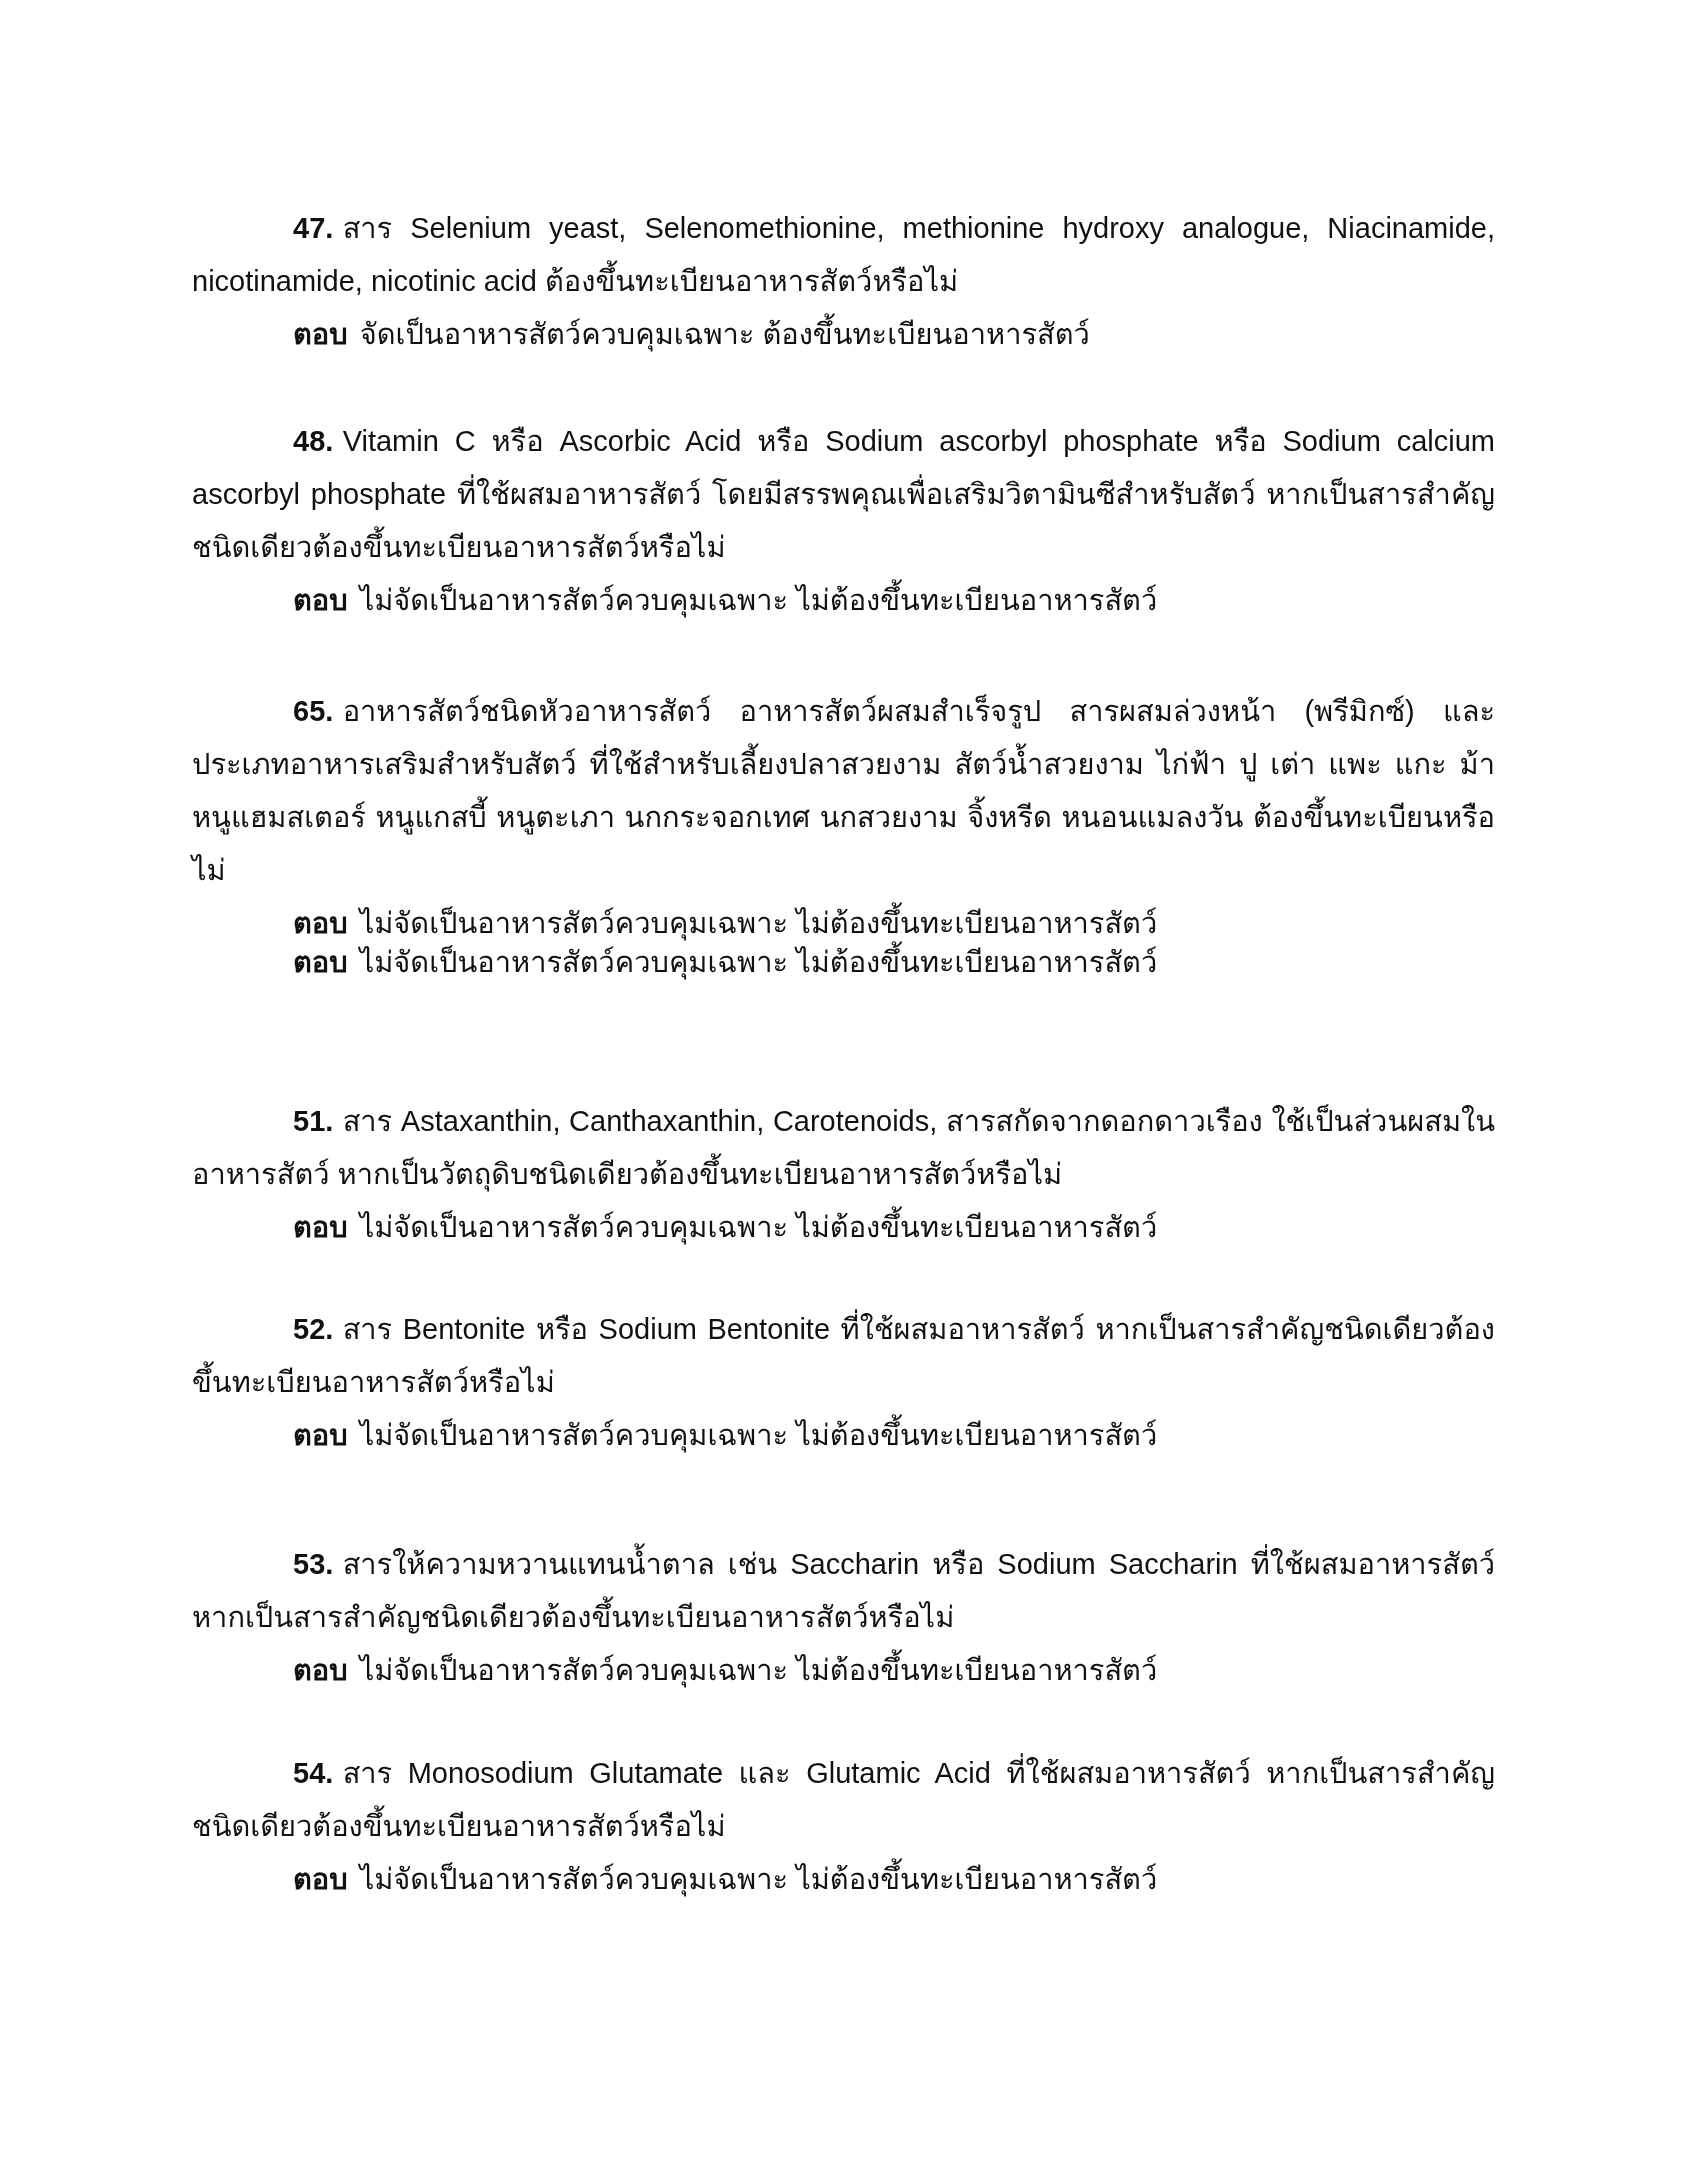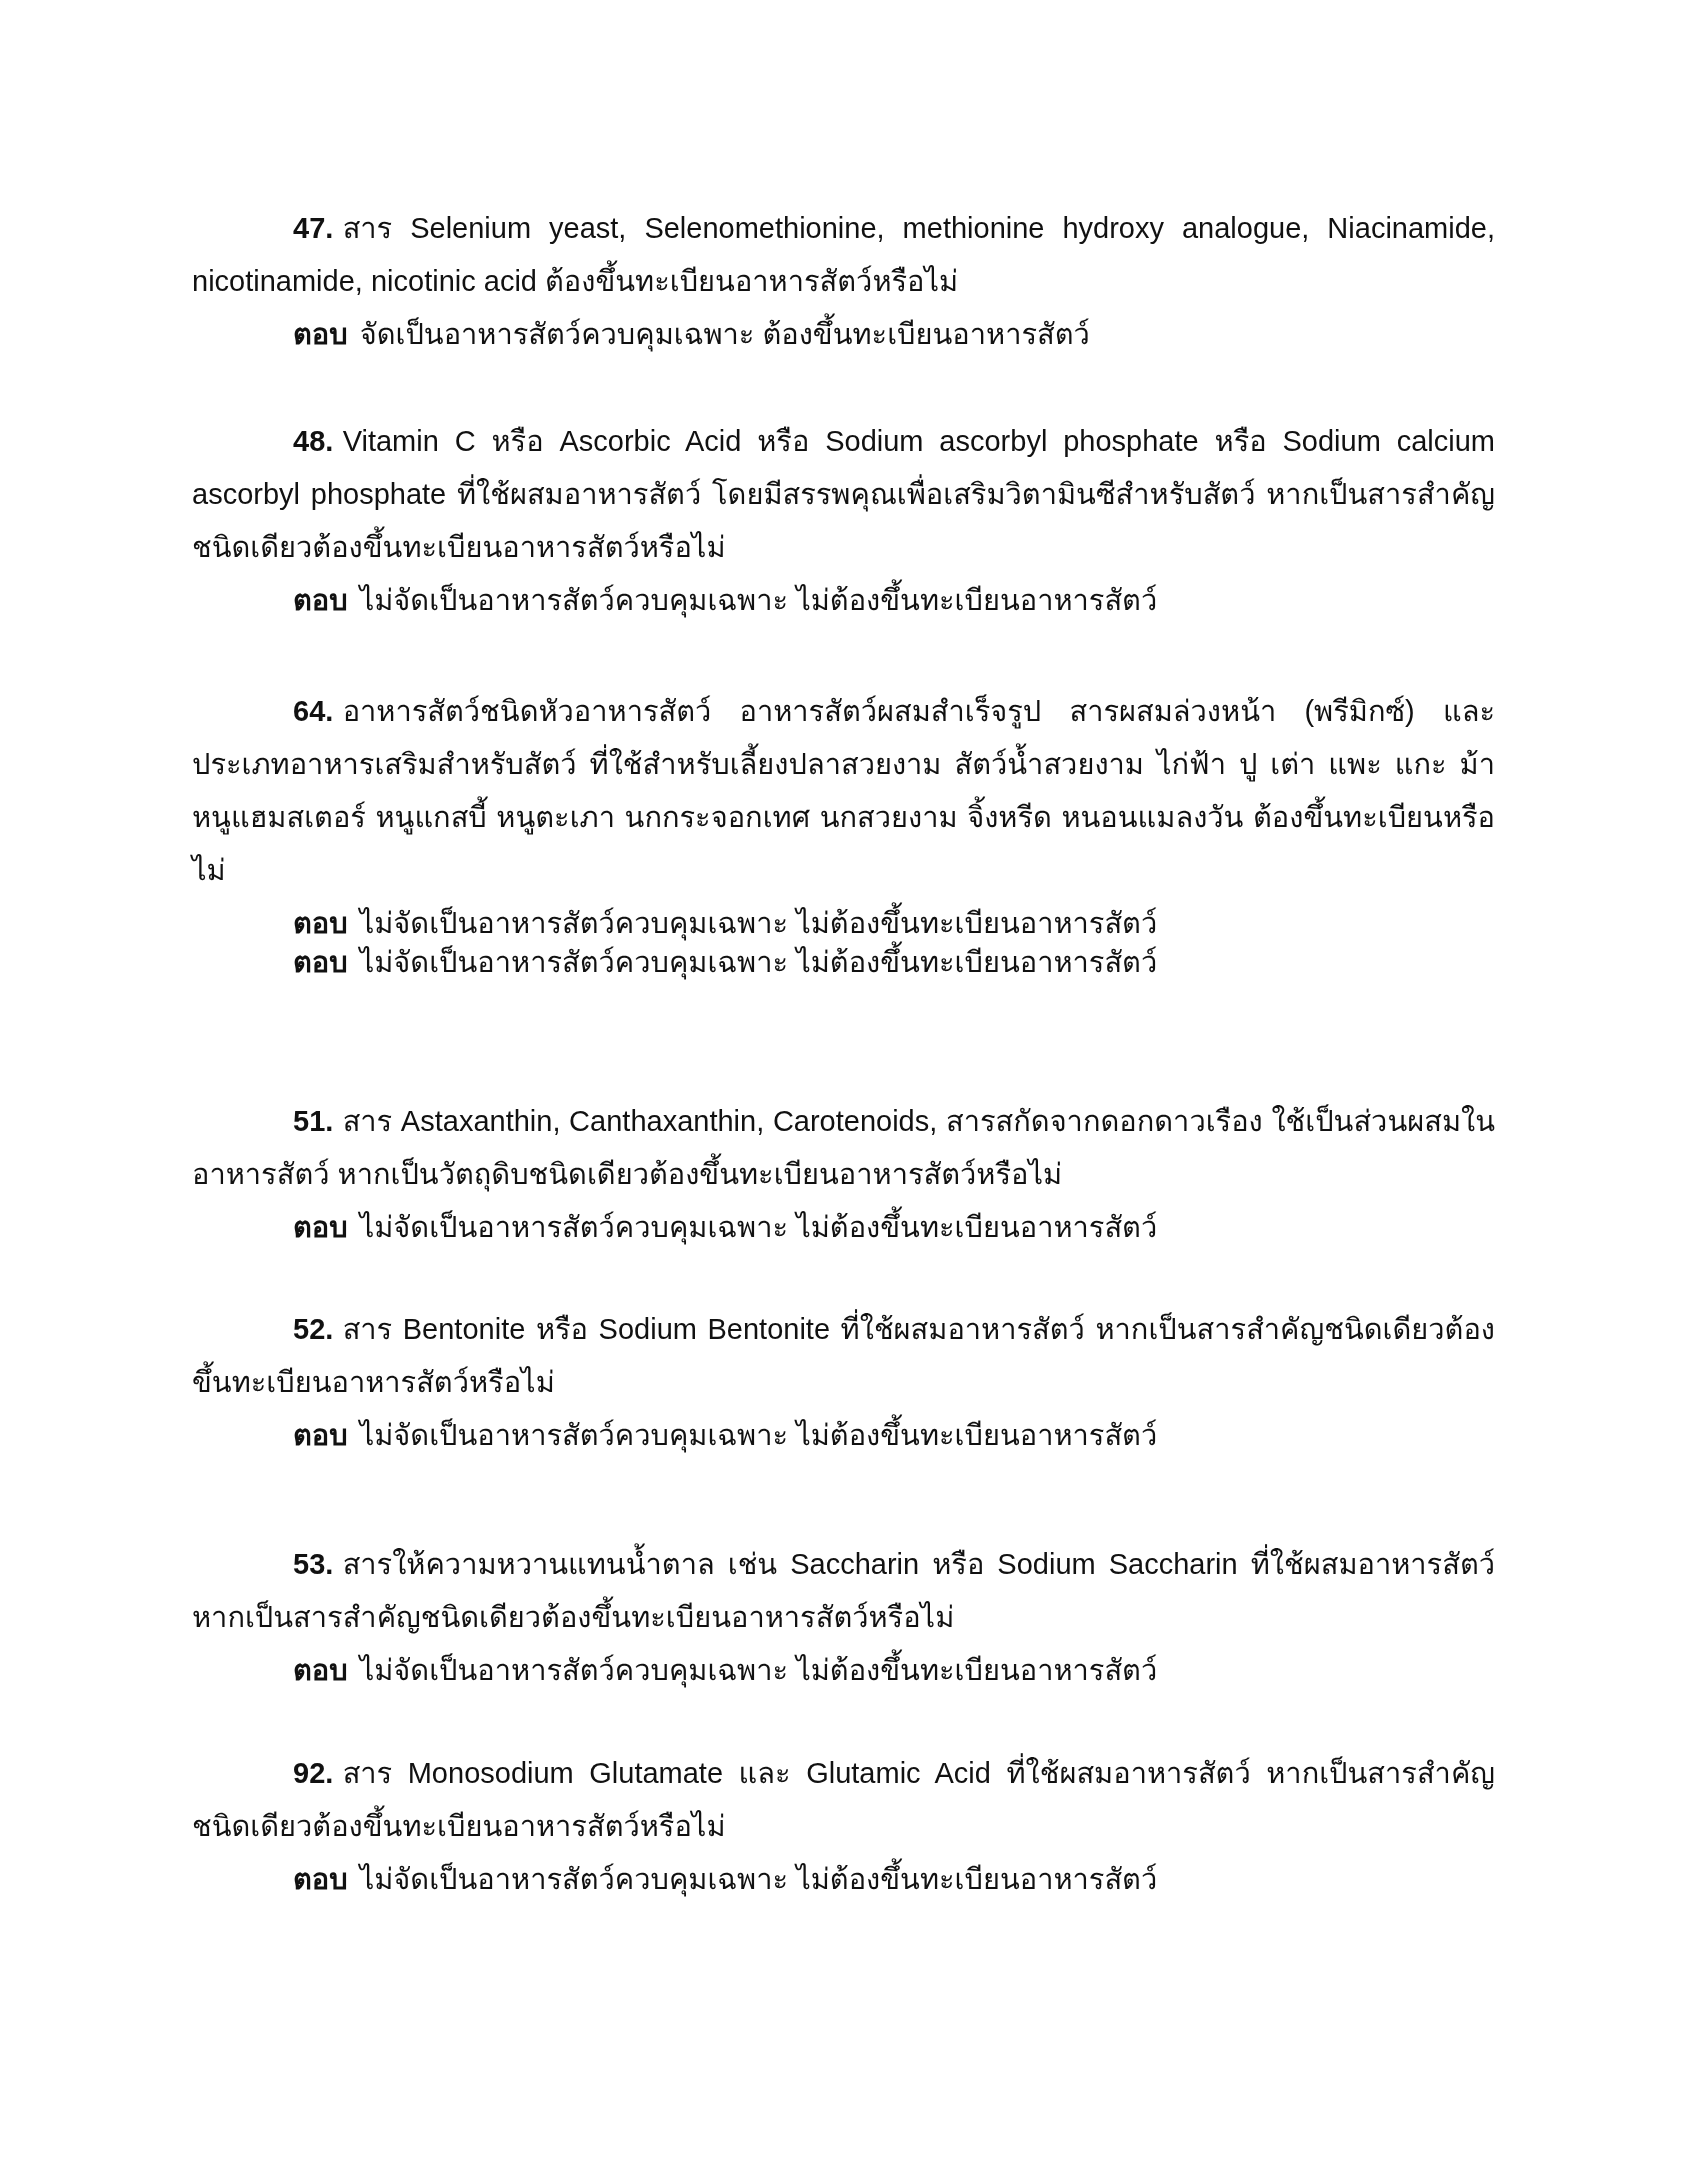--- a/index.html
+++ b/index.html
@@ -69,21 +69,21 @@
     <p class="question"><span class="num">47.</span><span>สาร Selenium yeast, Selenomethionine, methionine hydroxy analogue, Niacinamide, nicotinamide, nicotinic acid ต้องขึ้นทะเบียนอาหารสัตว์หรือไม่</span></p>
     <p class="answer"><span class="ans-label">ตอบ</span><span>จัดเป็นอาหารสัตว์ควบคุมเฉพาะ ต้องขึ้นทะเบียนอาหารสัตว์</span></p>
   </div>
 
   <div class="qa qa-48">
     <p class="question"><span class="num">48.</span><span>Vitamin C หรือ Ascorbic Acid หรือ Sodium ascorbyl phosphate หรือ Sodium calcium ascorbyl phosphate ที่ใช้ผสมอาหารสัตว์ โดยมีสรรพคุณเพื่อเสริมวิตามินซีสำหรับสัตว์ หากเป็นสารสำคัญชนิดเดียวต้องขึ้นทะเบียนอาหารสัตว์หรือไม่</span></p>
     <p class="answer"><span class="ans-label">ตอบ</span><span>ไม่จัดเป็นอาหารสัตว์ควบคุมเฉพาะ ไม่ต้องขึ้นทะเบียนอาหารสัตว์</span></p>
   </div>
 
   <div class="qa qa-49">
-    <p class="question"><span class="num">64.</span><span>อาหารสัตว์ชนิดหัวอาหารสัตว์ อาหารสัตว์ผสมสำเร็จรูป สารผสมล่วงหน้า (พรีมิกซ์) และประเภทอาหารเสริมสำหรับสัตว์ ที่ใช้สำหรับเลี้ยงปลาสวยงาม สัตว์น้ำสวยงาม ไก่ฟ้า ปู เต่า แพะ แกะ ม้า หนูแฮมสเตอร์ หนูแกสบี้ หนูตะเภา นกกระจอกเทศ นกสวยงาม จิ้งหรีด หนอนแมลงวัน ต้องขึ้นทะเบียนหรือไม่</span></p>
+    <p class="question"><span class="num">65.</span><span>อาหารสัตว์ชนิดหัวอาหารสัตว์ อาหารสัตว์ผสมสำเร็จรูป สารผสมล่วงหน้า (พรีมิกซ์) และประเภทอาหารเสริมสำหรับสัตว์ ที่ใช้สำหรับเลี้ยงปลาสวยงาม สัตว์น้ำสวยงาม ไก่ฟ้า ปู เต่า แพะ แกะ ม้า หนูแฮมสเตอร์ หนูแกสบี้ หนูตะเภา นกกระจอกเทศ นกสวยงาม จิ้งหรีด หนอนแมลงวัน ต้องขึ้นทะเบียนหรือไม่</span></p>
     <p class="answer"><span class="ans-label">ตอบ</span><span>ไม่จัดเป็นอาหารสัตว์ควบคุมเฉพาะ ไม่ต้องขึ้นทะเบียนอาหารสัตว์</span></p>
   </div>
 
   <div class="qa qa-50">
     <p class="answer"><span class="ans-label">ตอบ</span><span>ไม่จัดเป็นอาหารสัตว์ควบคุมเฉพาะ ไม่ต้องขึ้นทะเบียนอาหารสัตว์</span></p>
   </div>
 
   <div class="qa qa-51">
     <p class="question"><span class="num">51.</span><span>สาร Astaxanthin, Canthaxanthin, Carotenoids, สารสกัดจากดอกดาวเรือง ใช้เป็นส่วนผสมในอาหารสัตว์ หากเป็นวัตถุดิบชนิดเดียวต้องขึ้นทะเบียนอาหารสัตว์หรือไม่</span></p>
     <p class="answer"><span class="ans-label">ตอบ</span><span>ไม่จัดเป็นอาหารสัตว์ควบคุมเฉพาะ ไม่ต้องขึ้นทะเบียนอาหารสัตว์</span></p>
@@ -93,21 +93,21 @@
     <p class="question"><span class="num">52.</span><span>สาร Bentonite หรือ Sodium Bentonite ที่ใช้ผสมอาหารสัตว์ หากเป็นสารสำคัญชนิดเดียวต้องขึ้นทะเบียนอาหารสัตว์หรือไม่</span></p>
     <p class="answer"><span class="ans-label">ตอบ</span><span>ไม่จัดเป็นอาหารสัตว์ควบคุมเฉพาะ ไม่ต้องขึ้นทะเบียนอาหารสัตว์</span></p>
   </div>
 
   <div class="qa qa-53">
     <p class="question"><span class="num">53.</span><span>สารให้ความหวานแทนน้ำตาล เช่น Saccharin หรือ Sodium Saccharin ที่ใช้ผสมอาหารสัตว์  หากเป็นสารสำคัญชนิดเดียวต้องขึ้นทะเบียนอาหารสัตว์หรือไม่</span></p>
     <p class="answer"><span class="ans-label">ตอบ</span><span>ไม่จัดเป็นอาหารสัตว์ควบคุมเฉพาะ ไม่ต้องขึ้นทะเบียนอาหารสัตว์</span></p>
   </div>
 
   <div class="qa qa-54">
-    <p class="question"><span class="num">92.</span><span>สาร Monosodium Glutamate และ Glutamic Acid ที่ใช้ผสมอาหารสัตว์ หากเป็นสารสำคัญชนิดเดียวต้องขึ้นทะเบียนอาหารสัตว์หรือไม่</span></p>
+    <p class="question"><span class="num">54.</span><span>สาร Monosodium Glutamate และ Glutamic Acid ที่ใช้ผสมอาหารสัตว์ หากเป็นสารสำคัญชนิดเดียวต้องขึ้นทะเบียนอาหารสัตว์หรือไม่</span></p>
     <p class="answer"><span class="ans-label">ตอบ</span><span>ไม่จัดเป็นอาหารสัตว์ควบคุมเฉพาะ ไม่ต้องขึ้นทะเบียนอาหารสัตว์</span></p>
   </div>
 
   <div class="source-box">
     <span class="src-thai">ที่มา กองควบคุมอาหารและยาสัตว์</span>
     <span class="src-sep">:</span>
     <span class="src-upd">update</span>
     <span class="src-date">15/09 /68</span>
   </div>
 

